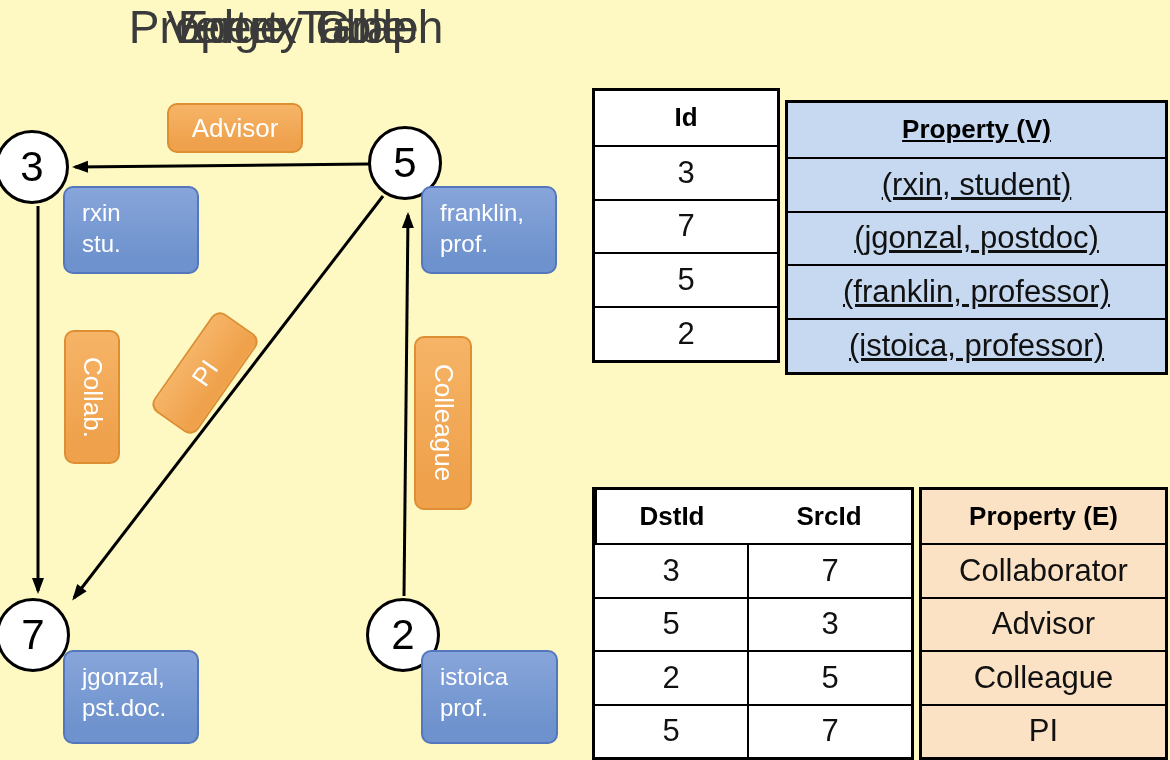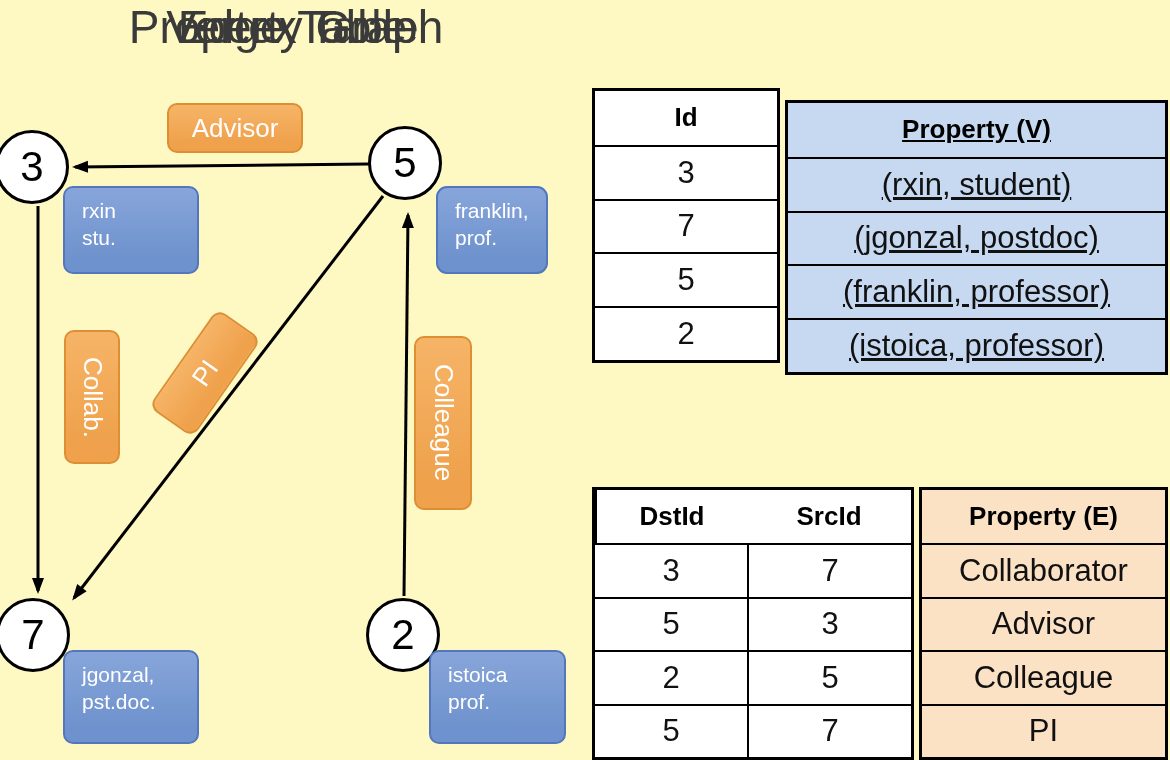--- a/index.html
+++ b/index.html
@@ -19,25 +19,25 @@
           background:#fff; display:flex; align-items:center; justify-content:center;
           font-size:42px; color:#000; z-index:2; }
   .n3 { left:-5px;  top:130px; }
   .n5 { left:368px; top:126px; }
   .n7 { left:-4px;  top:598px; }
   .n2 { left:366px; top:598px; }
 
   .vbox { position:absolute; z-index:3; border-radius:10px;
           background:linear-gradient(180deg,#87a5da 0%, var(--vertex-label-fill,#6e92cd) 85%);
           border:2px solid var(--vertex-label-border,#5376bc);
-          color:#fff; font-size:21px; line-height:1.3; padding:9px 8px 8px 17px; }
+          color:#fff; font-size:24px; line-height:1.3; padding:9px 8px 8px 17px; }
   .v3 { left:63px;  top:186px; width:136px; height:88px; }
-  .v5 { left:436px; top:186px; width:112px; height:88px;border-radius:11px; }
+  .v5 { left:421px; top:186px; width:136px; height:88px; }
   .v7 { left:63px;  top:650px; width:136px; height:94px; }
-  .v2 { left:421px; top:650px; width:137px; height:94px;margin-left:8px; }
+  .v2 { left:421px; top:650px; width:137px; height:94px; }
 
   .elabel { position:absolute; z-index:3; border-radius:10px;
             background:linear-gradient(180deg,#f6b467 0%, var(--edge-label-fill,#efa14b) 85%);
             border:2px solid var(--edge-label-border,#de8f33);
             color:#fff; font-size:26px; display:flex; align-items:center; justify-content:center; }
   .advisor   { left:167px; top:103px; width:136px; height:50px; }
   .collab    { left:64px;  top:330px; width:56px;  height:134px; }
   .colleague { left:414px; top:336px; width:58px;  height:174px; }
   .pi        { left:145px; top:346px; width:120px; height:54px; transform:rotate(-55deg); }
   .vtext { writing-mode:vertical-rl; }

